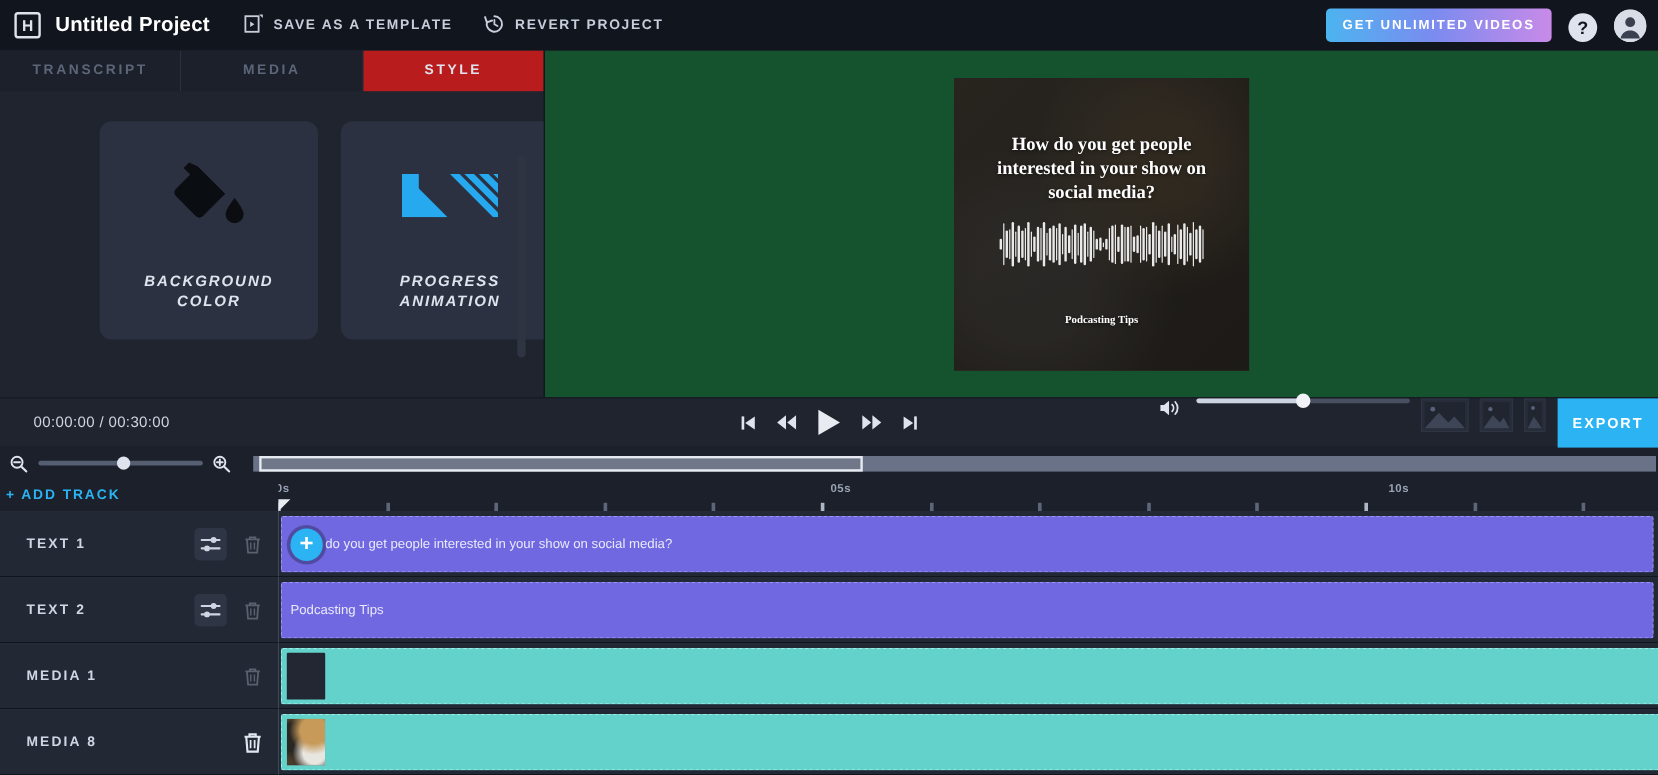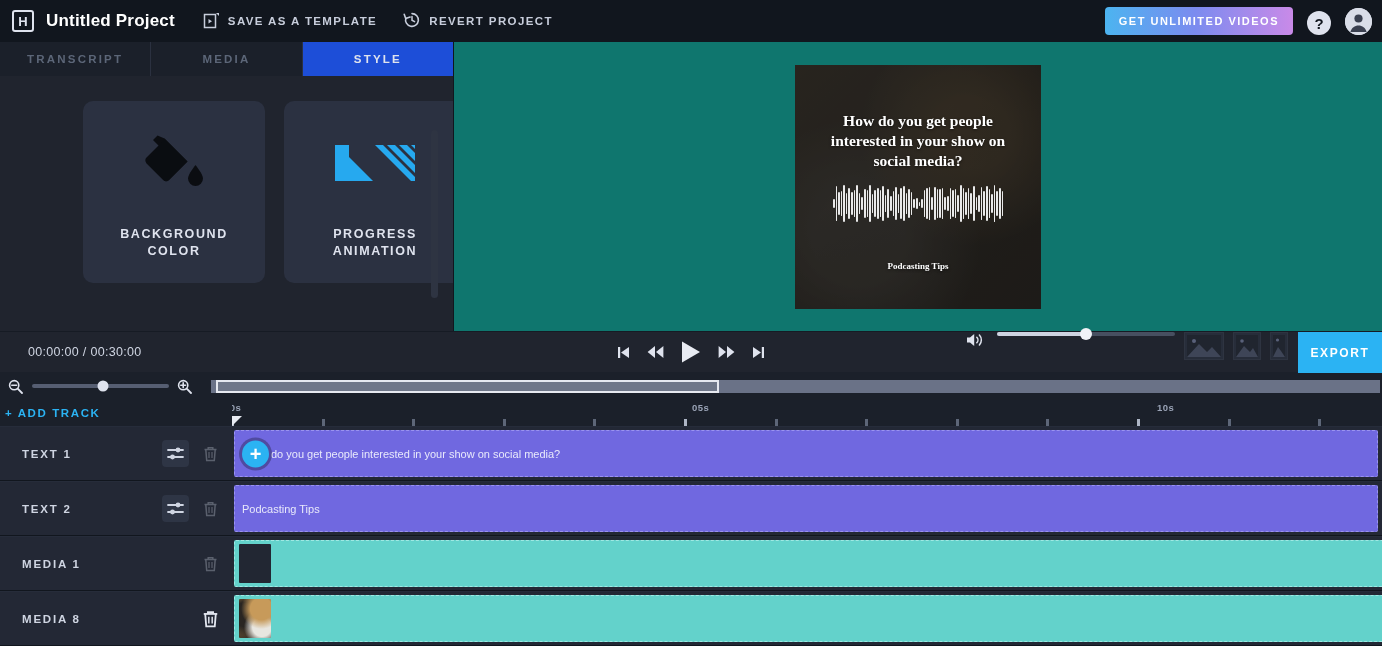--- a/index.html
+++ b/index.html
@@ -28,33 +28,33 @@
     display:flex; align-items:center; justify-content:center; cursor:pointer;}
 
   
   #work { height:289px; display:flex; }
   #left-panel { width:454px; background:#20242e; position:relative; overflow:hidden;
     border-right:1px solid #11161e;}
   #tabs { display:flex; height:34px; }
   .tab { flex:1; display:flex; align-items:center; justify-content:center;
     color:#5d6madd; font-size:11.5px; font-weight:bold; letter-spacing:2.2px;
     cursor:pointer; background:#1b202a; color:#5c6678; border-right:1px solid #2b3140;}
-  .tab.active { background:#1d4ed8; color:#dfe3ee; border-right:none;}
+  .tab.active { background:#b91c1c; color:#dfe3ee; border-right:none;}
   #style-body { position:relative; height:255px; }
-  #cards { display:flex; gap:19px; padding:25px 0 0 83px; flex-wrap:wrap; width:551px;}
+  #cards { display:flex; gap:19px; padding:25px 0 0 83px; flex-wrap:wrap; width:551px;font-style:italic;}
   .card { width:182px; height:182px; background:#2b3141; border-radius:10px;
     display:flex; flex-direction:column; align-items:center; justify-content:center;
     cursor:pointer; }
   .card-icon { height:78px; display:flex; align-items:center; justify-content:center; }
   .card-label { color:#dfe3ee; font-size:12.5px; font-weight:bold; letter-spacing:1.6px;
     text-align:center; line-height:17px; margin-top:24px; }
   #panel-scrollbar { position:absolute; right:15px; top:54px; width:7px; height:168px;
     background:#2e3442; border-radius:4px; cursor:pointer;}
 
-  #preview-pane { flex:1; background:#0f766e; display:flex; align-items:center;
+  #preview-pane { flex:1; background:#14532d; display:flex; align-items:center;
     justify-content:center; }
   #video-preview { width:246px; height:244px; position:relative; overflow:hidden;
     background:#3a332b; }
   .photo-bg { position:absolute; inset:0;
     background:
       radial-gradient(circle at 72% 28%, rgba(150,120,80,.55) 0 14%, transparent 45%),
       radial-gradient(circle at 26% 72%, rgba(120,118,115,.5) 0 18%, transparent 48%),
       radial-gradient(ellipse at 18% 20%, rgba(90,85,80,.5) 0 25%, transparent 55%),
       radial-gradient(ellipse at 85% 80%, rgba(70,65,60,.6) 0 30%, transparent 60%),
       linear-gradient(135deg,#5a4c3a 0%, #4a423a 35%, #3a3632 65%, #2e2b28 100%);

